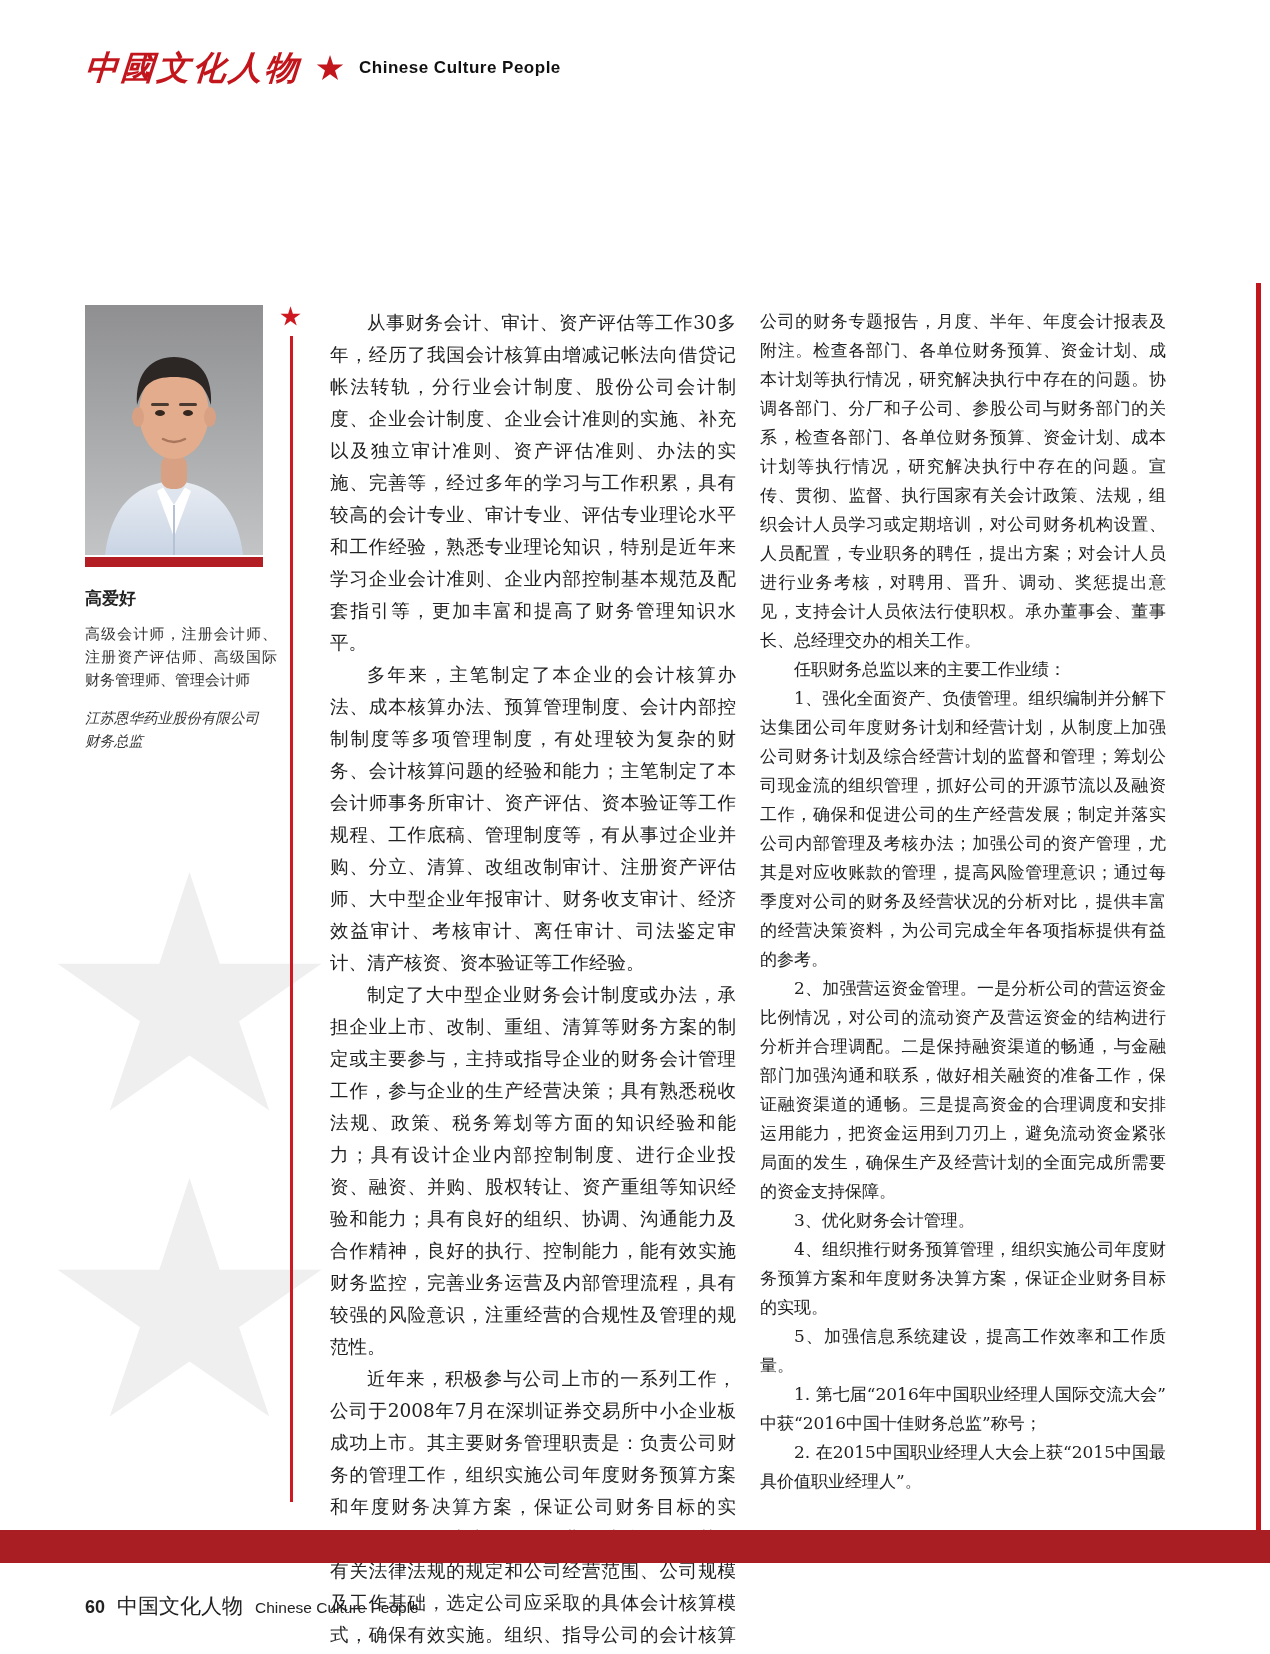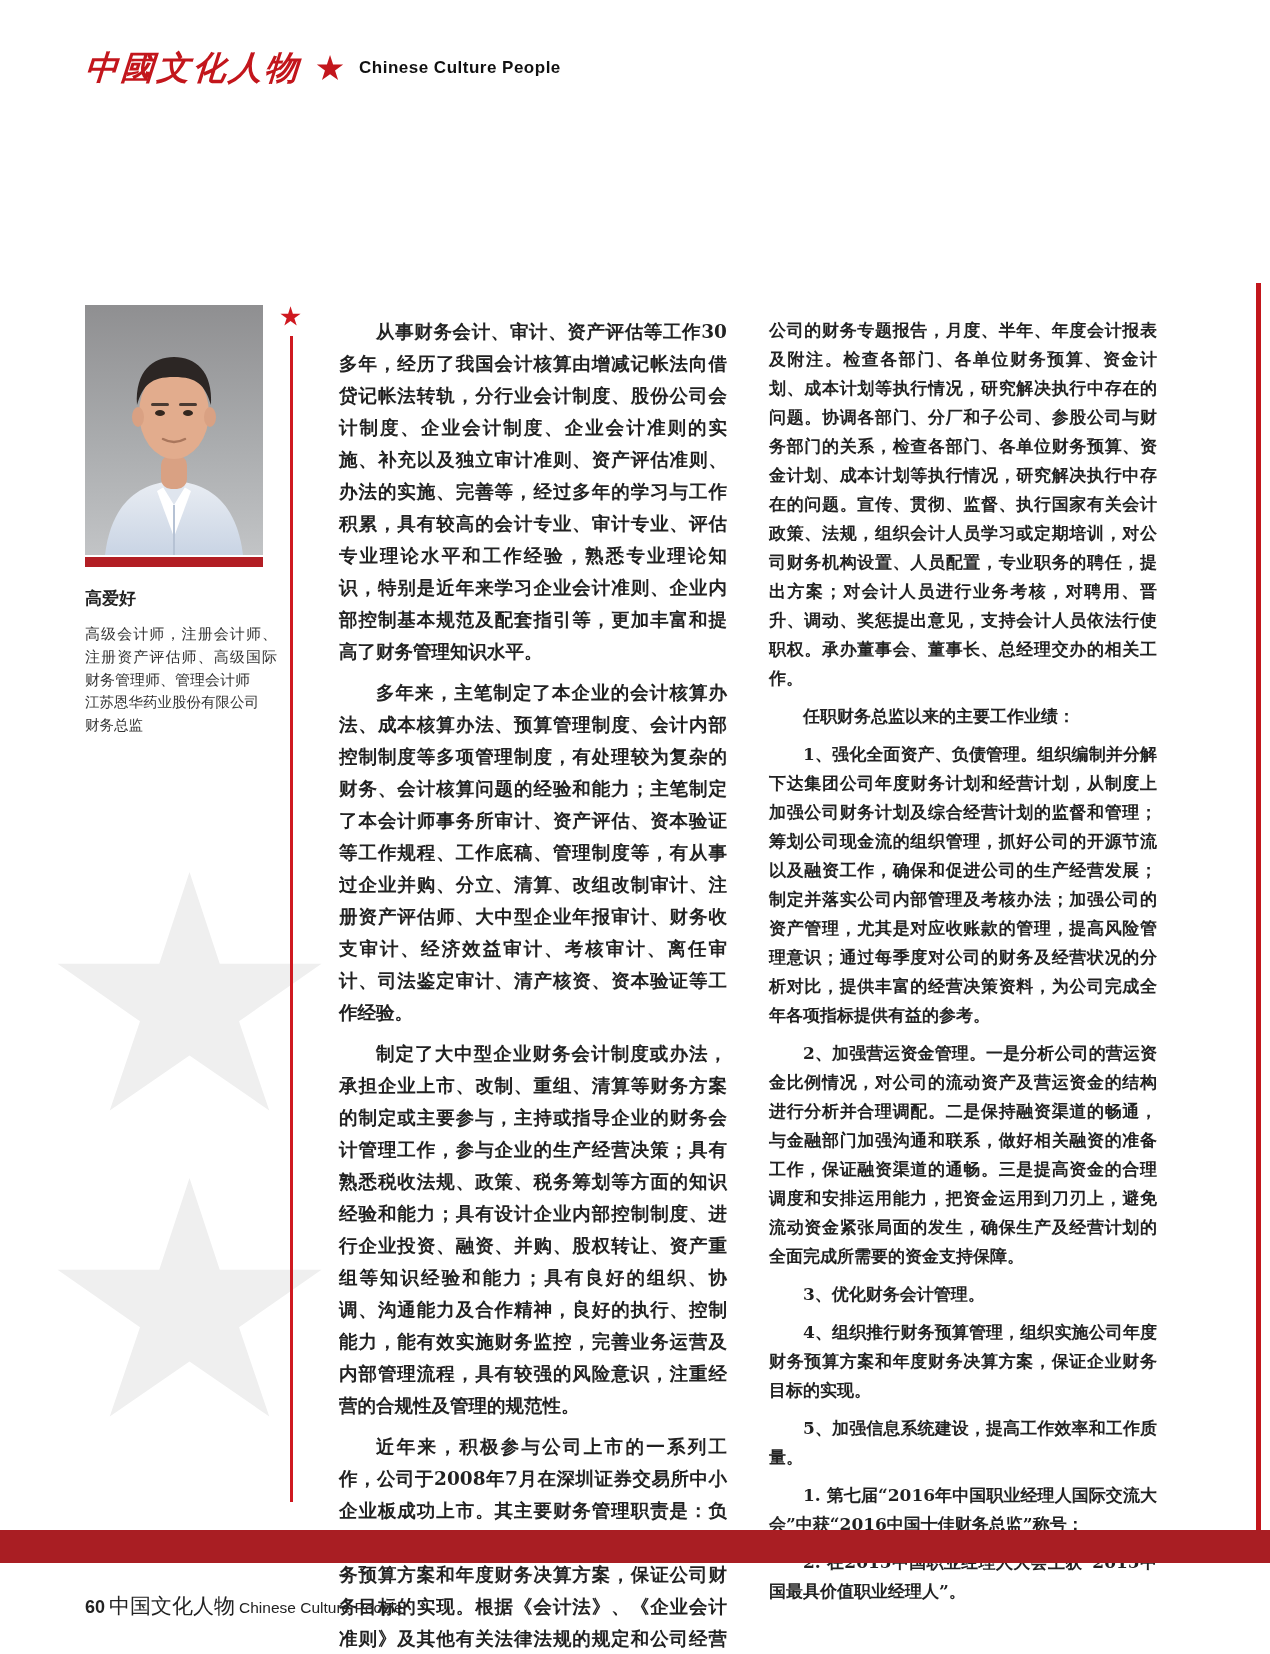--- a/index.html
+++ b/index.html
@@ -31,36 +31,36 @@
   .wm-star{
     position:absolute;background:#efefef;z-index:0;
     clip-path:polygon(50% 0%,61% 35%,98% 35%,68% 57%,79% 91%,50% 70%,21% 91%,32% 57%,2% 35%,39% 35%);
   }
   
   .profile{position:absolute;left:85px;top:305px;width:195px;z-index:1;}
   .photo{width:178px;height:250px;display:block;}
   .photo-bar{width:178px;height:10px;background:#b21e24;margin-top:2px;}
   .p-name{margin-top:20px;font-size:17px;font-weight:bold;color:#222;}
   .p-cred{margin-top:12px;font-size:15px;line-height:23px;color:#333;text-align:justify;width:192px;}
-  .p-co{font-size:14.5px;line-height:23px;color:#333;width:192px;}
+  .p-co{margin-top:16px;font-size:14.5px;line-height:23px;color:#333;width:192px;font-style:italic;}
   
   .div-star{position:absolute;left:279px;top:305px;font-size:23px;line-height:1;color:#cf1920;z-index:1;}
   .div-rule{position:absolute;left:290px;top:336px;width:3px;height:1166px;background:#cf1920;z-index:1;}
   
   .col{position:absolute;top:307px;z-index:1;
     font-family:"DejaVu Serif", serif;color:#222;}
   .col1{left:330px;width:406px;font-size:18.5px;line-height:32px;}
   .col2{left:760px;width:406px;font-size:17px;line-height:29px;}
-  .para{margin:9px;text-indent:2em;text-align:justify;text-justify:inter-ideograph;font-weight:bold;}
+  .para{margin:0;text-indent:2em;text-align:justify;text-justify:inter-ideograph;}
   .para.cont{text-indent:0;}
   
   .edge-rule{position:absolute;left:1256px;top:283px;width:5px;height:1280px;background:#c3161c;z-index:1;}
   .bottom-band{position:absolute;left:0;top:1530px;width:1270px;height:33px;background:#a91e23;z-index:2;}
   
-  .footer{position:absolute;left:85px;top:1592px;display:flex;align-items:baseline;gap:4px;z-index:1;color:#222;}
+  .footer{position:absolute;left:85px;top:1592px;display:flex;align-items:baseline;gap:12px;z-index:1;color:#222;}
   .footer .pg{font-size:18px;font-weight:bold;}
   .footer .ft-cn{font-size:21px;font-family:Liberation Mono, monospace;}
   .footer .ft-en{font-size:15.5px;}
   :root{--brand-red:#c3161c;}
 </style>
 </head>
 <body>
 
 <div id="page">
 

